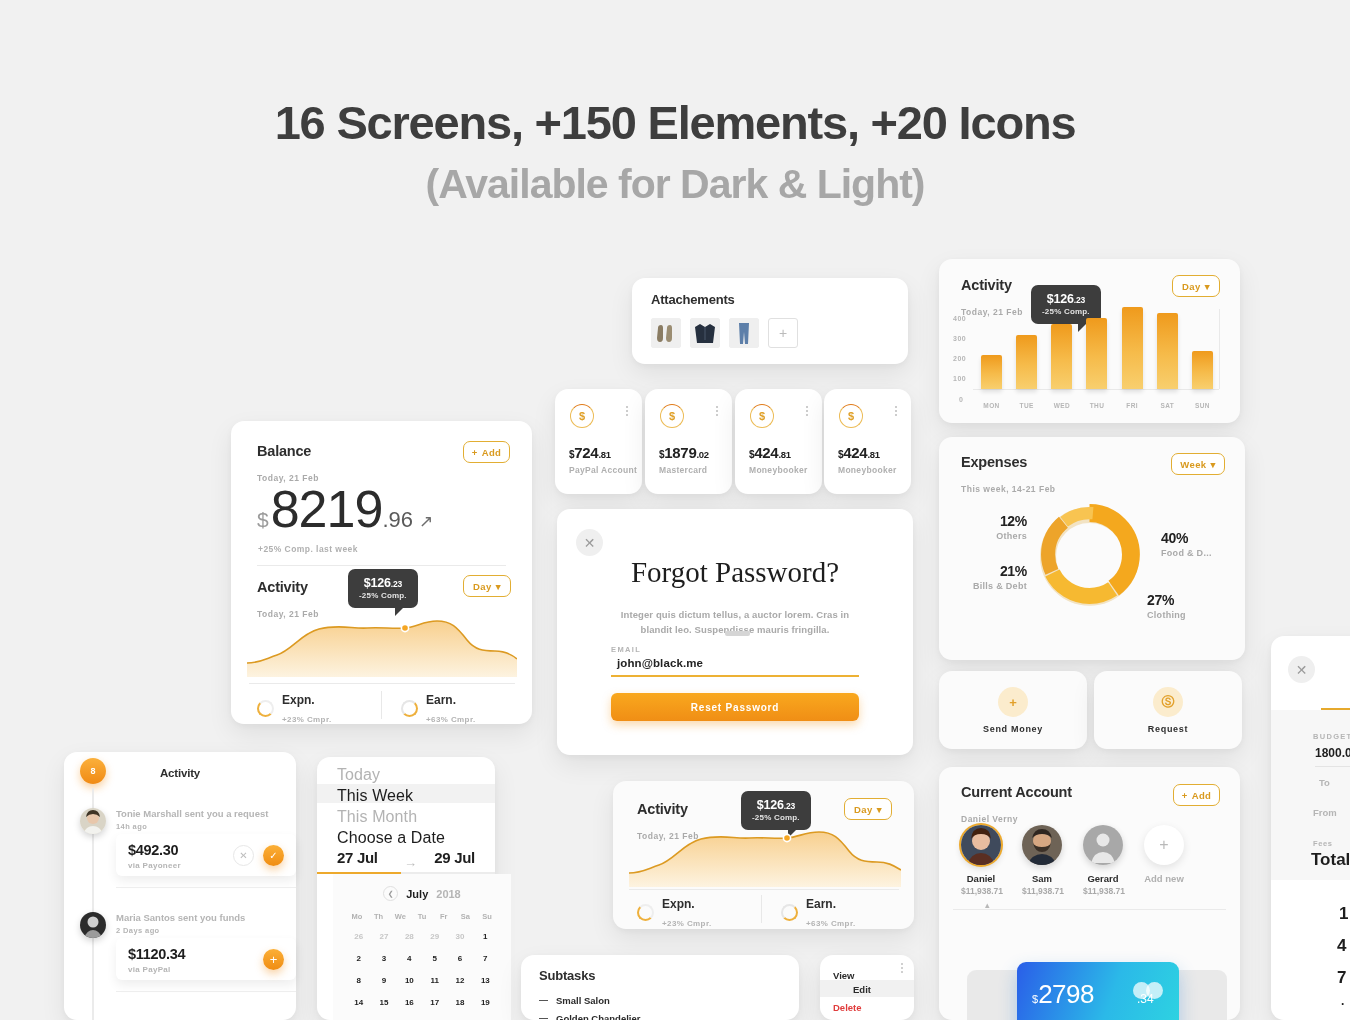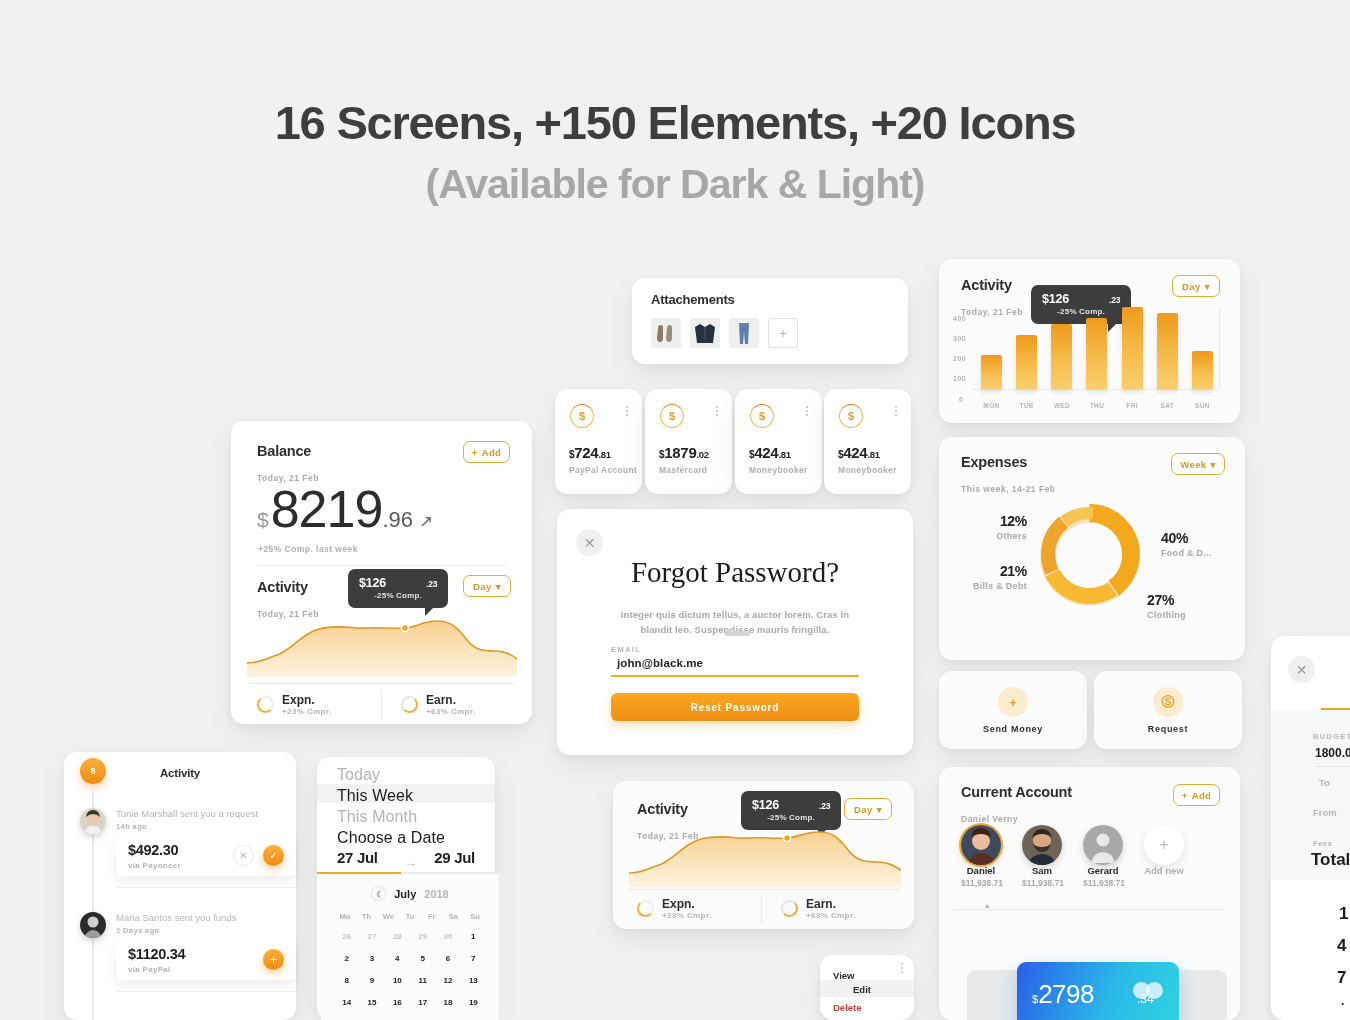--- a/index.html
+++ b/index.html
@@ -53,32 +53,32 @@
   .bignum .arr { font-size: 17px; color: #6d6d6d; margin-left: 6px; font-weight: 300; }
   .cmp { position: absolute; left: 27px; top: 123px; font-size: 8.5px; color: #b0b0b0; font-weight: bold; letter-spacing: 0.45px; }
   .divider { position: absolute; height: 1px; background: #eaeaea; }
   .act-hd { position: absolute; }
   .daybtn { position: absolute; width: 48px; height: 22px; }
   .tooltip {
     position: absolute; background: #3d3d3d; border-radius: 7px;
     padding: 7px 11px 8px; text-align: center; color: #fff;
   }
   .tooltip .t1 { font-size: 12.5px; font-weight: bold; letter-spacing: -0.2px; }
-  .tooltip .t1 small { font-size: 8.5px; padding-left: 40px; }
+  .tooltip .t1 small { font-size: 8.5px; }
   .tooltip .t2 { font-size: 8px; font-weight: bold; color: #e3e3e3; margin-top: 1px; letter-spacing: 0.2px; }
   .tooltip:after {
     content: ""; position: absolute; right: 14px; bottom: -8px;
     border-left: 9px solid #3d3d3d; border-bottom: 9px solid transparent;
   }
   .legend { position: absolute; display: flex; align-items: center; gap: 8px; }
   .ring { width: 17px; height: 17px; border-radius: 50%; border: 2px solid #e6e6e6; }
   .ring.on { border-color: #eeb03c; border-right-color: #eee; border-top-color: #eee; }
   .ring.off { border-color: #e6e6e6; border-bottom-color: #eeb03c; border-right-color: #eeb03c; }
   .legend .l1 { font-size: 12px; font-weight: bold; color: #2e2e2e; }
-  .legend .l2 { font-size: 8px; font-weight: bold; color: #b3b3b3; letter-spacing: 0.4px; margin-top: 0; }
+  .legend .l2 { font-size: 8px; font-weight: bold; color: #b3b3b3; letter-spacing: 0.4px; margin-top: 8px; }
   .vline { position: absolute; width: 1px; background: #e8e8e8; }
 
   
   #attach-card { left: 632px; top: 278px; width: 276px; height: 86px; }
   #attach-card .ttl { position: absolute; left: 19px; top: 14px; font-size: 13px; }
   .thumbs { position: absolute; left: 19px; top: 40px; display: flex; gap: 9px; }
   .thumb { width: 30px; height: 30px; border-radius: 3px; background: #eee; position: relative; overflow: hidden; }
   .thumb.add { background: #fff; border: 1px solid #e0e0e0; display:flex; align-items:center; justify-content:center; color:#bbb; font-size:14px; font-weight:300;}
 
   
@@ -151,21 +151,21 @@
     display:flex;align-items:center;justify-content:center; color:#e2a02a; font-size:13px; font-weight:bold;
   }
   .sqbtn .lb { position: absolute; width: 100%; text-align: center; top: 53px; font-size: 9px; font-weight: bold; color: #2e2e2e; letter-spacing: 0.7px; }
 
   
   #account-card { left: 939px; top: 767px; width: 301px; height: 253px; }
   .avatars { position: absolute; left: 22px; top: 58px; display: flex; gap: 21px; }
   .av { width: 40px; height: 40px; border-radius: 50%; position: relative; overflow: hidden; box-shadow: 0 3px 7px rgba(0,0,0,0.16); }
   .avwrap { width: 40px; text-align: center; position: relative; }
   .avwrap.sel .av { box-shadow: 0 0 0 2px #eda92c, 0 3px 7px rgba(0,0,0,0.16); }
-  .avname { font-size: 9.5px; font-weight: bold; color: #2c2c2c; white-space: nowrap; }
+  .avname { font-size: 9.5px; font-weight: bold; color: #2c2c2c; margin-top: 8px; white-space: nowrap; }
   .avamt { font-size: 8.5px; color: #a9a9a9; font-weight: bold; margin-top: 2px; white-space: nowrap; }
   .av.plus { background: #fff; display:flex;align-items:center;justify-content:center;color:#b9b9b9;font-size:16px;font-weight:300; box-shadow: 0 3px 8px rgba(0,0,0,0.10);}
   .creditcard {
     position: absolute; left: 78px; top: 195px; width: 162px; height: 92px; border-radius: 9px;
     background: linear-gradient(110deg,#2a5ee8 0%,#2bb9e8 55%,#2ed6e0 100%);
     box-shadow: 0 8px 18px rgba(40,130,220,0.32);
   }
   .cc-amt { position: absolute; left: 15px; top: 17px; display:flex; align-items:baseline; color:#fff; }
   .cc-amt .c { font-size: 11px; font-weight: 300; }
   .cc-amt .i { font-size: 26px; font-weight: 300; letter-spacing: -0.5px; }
@@ -181,21 +181,21 @@
     position: absolute; left: 16px; top: 6px; width: 26px; height: 26px; border-radius: 50%;
     background: linear-gradient(180deg,#fbb03b,#f08a14); color:#fff; font-size:9px; font-weight:bold;
     display:flex;align-items:center;justify-content:center;
     box-shadow: 0 4px 9px rgba(240,140,20,0.4);
   }
   .timeline { position: absolute; left: 28px; top: 36px; width: 2px; height: 232px; background: #ebebeb; }
   .nitem { position: absolute; left: 16px; width: 216px; }
   .nav-av { position: absolute; left: 0; top: 0; width: 26px; height: 26px; border-radius: 50%; overflow:hidden; box-shadow: 0 3px 7px rgba(0,0,0,0.18); }
   .ntxt { position: absolute; left: 36px; top: 0px; }
   .ntxt .who { font-size: 9.5px; font-weight: bold; color: #2a2a2a; }
-  .ntxt .who span { color: #b5b5b5; font-weight: normal; text-align: center; }
+  .ntxt .who span { color: #b5b5b5; font-weight: bold; text-align: center; }
   .ntxt .ago { font-size: 7.5px; color: #b5b5b5; font-weight: bold; margin-top: 3px; letter-spacing: 0.4px; }
   .namtbox {
     position: absolute; left: 36px; top: 26px; width: 180px; height: 42px;
     background: #fff; border-radius: 6px; box-shadow: 0 5px 11px rgba(0,0,0,0.07);
   }
   .namtbox .v { position: absolute; left: 12px; top: 8px; font-size: 14.5px; font-weight: bold; color: #1e1e1e; letter-spacing: -0.3px; }
   .namtbox .via { position: absolute; left: 12px; top: 27px; font-size: 8px; color: #b5b5b5; font-weight: bold; letter-spacing: 0.3px; }
   .cbtn { position: absolute; width: 21px; height: 21px; border-radius: 50%; display:flex;align-items:center;justify-content:center; font-size:10px; }
   .cbtn.x { right: 42px; top: 11px; border: 1px solid #e7e7e7; color: #bdbdbd; background:#fff; }
   .cbtn.ok { right: 12px; top: 11px; background: linear-gradient(180deg,#fbaf36,#f08d13); color:#fff; box-shadow:0 4px 8px rgba(240,140,20,0.38); }
@@ -203,21 +203,21 @@
   .nsep { position: absolute; left: 36px; height: 1px; background: #eeeeee; width: 180px; }
 
   
   #date-card { left: 317px; top: 757px; width: 178px; height: 263px; }
   #date-card .opt { position: absolute; left: 20px; font-size: 16px; font-weight: normal; letter-spacing: 0.1px; }
   #date-card .optbg { position: absolute; left: 0; width: 178px; height: 19px; background: #f2f2f2; }
   .rng { position: absolute; }
   .rng .d { font-size: 15px; font-weight: bold; color: #1e1e1e; letter-spacing: -0.3px; }
   .rng .w { font-size: 7.5px; color: #a9a9a9; font-weight: bold; letter-spacing: 1.1px; margin-top: 4px; }
   .underbar { position: absolute; height: 2px; }
-  .calarea { position: absolute; left: 4px; top: 117px; width: 178px; height: 146px; background: #fbfbfb; }
+  .calarea { position: absolute; left: 16px; top: 117px; width: 178px; height: 146px; background: #fbfbfb; }
   .calhead { position: absolute; top: 12px; width: 100%; display:flex;align-items:center;justify-content:center; gap:8px; }
   .calnav { width: 15px; height: 15px; border-radius: 50%; border:1px solid #e0e0e0; display:flex;align-items:center;justify-content:center; font-size:7px; color:#9a9a9a; }
   .calhead .m { font-size: 11px; font-weight: bold; color: #1e1e1e; }
   .calhead .y { font-size: 11px; font-weight: bold; color: #b5b5b5; }
   .caldow { position: absolute; top: 38px; left: 13px; width: 152px; display: grid; grid-template-columns: repeat(7,1fr); }
   .caldow span { text-align: center; font-size: 7.5px; color: #b2b2b2; font-weight: bold; }
   .calgrid { position: absolute; top: 56px; left: 13px; width: 152px; display: grid; grid-template-columns: repeat(6,1fr); row-gap: 8px; }
   .calgrid span { text-align: center; font-size: 8px; font-weight: bold; color: #222; height: 14px; line-height: 14px; }
   .calgrid span.mut { color: #c6c6c6; }
   .calgrid span.sel { background: #ececec; border-radius: 2px; }
@@ -734,20 +734,31 @@
     <div class="vline" style="left:148px;top:114px;height:28px;"></div>
     <div class="legend" style="left:168px;top:116px;">
       <div class="ring off"></div>
       <div>
         <div class="l1">Earn.</div>
         <div class="l2">+63% Cmpr.</div>
       </div>
     </div>
   </div>
 
+  <div class="card white" id="subtasks-card">
+    <div class="ttl">Subtasks</div>
+    <div class="stitem" style="top:40px;">
+      <i></i>
+      <span>Small Salon</span>
+    </div>
+    <div class="stitem" style="top:58px;">
+      <i></i>
+      <span>Golden Chandelier</span>
+    </div>
+  </div>
 
   <div class="card white" id="menu-card">
     <div class="dots">
         <i></i>
         <i></i>
         <i></i>
       </div>
     <div class="mibg" style="top:25px;"></div>
     <div class="mi" style="top:15px;">View</div>
     <div class="mi" style="top:29px;padding-left:20px;">Edit</div>

